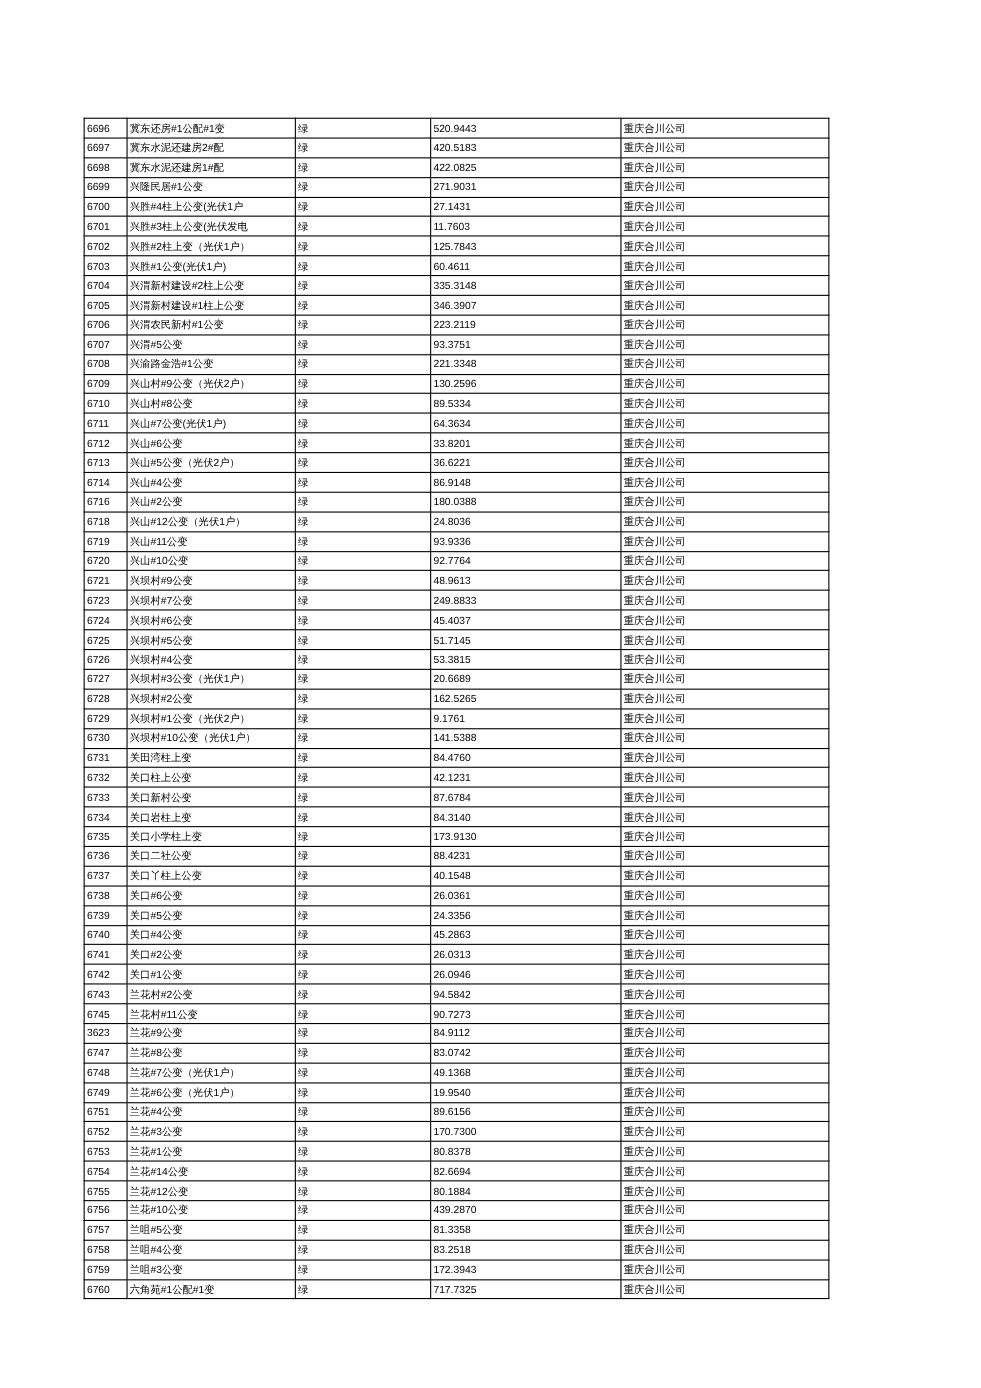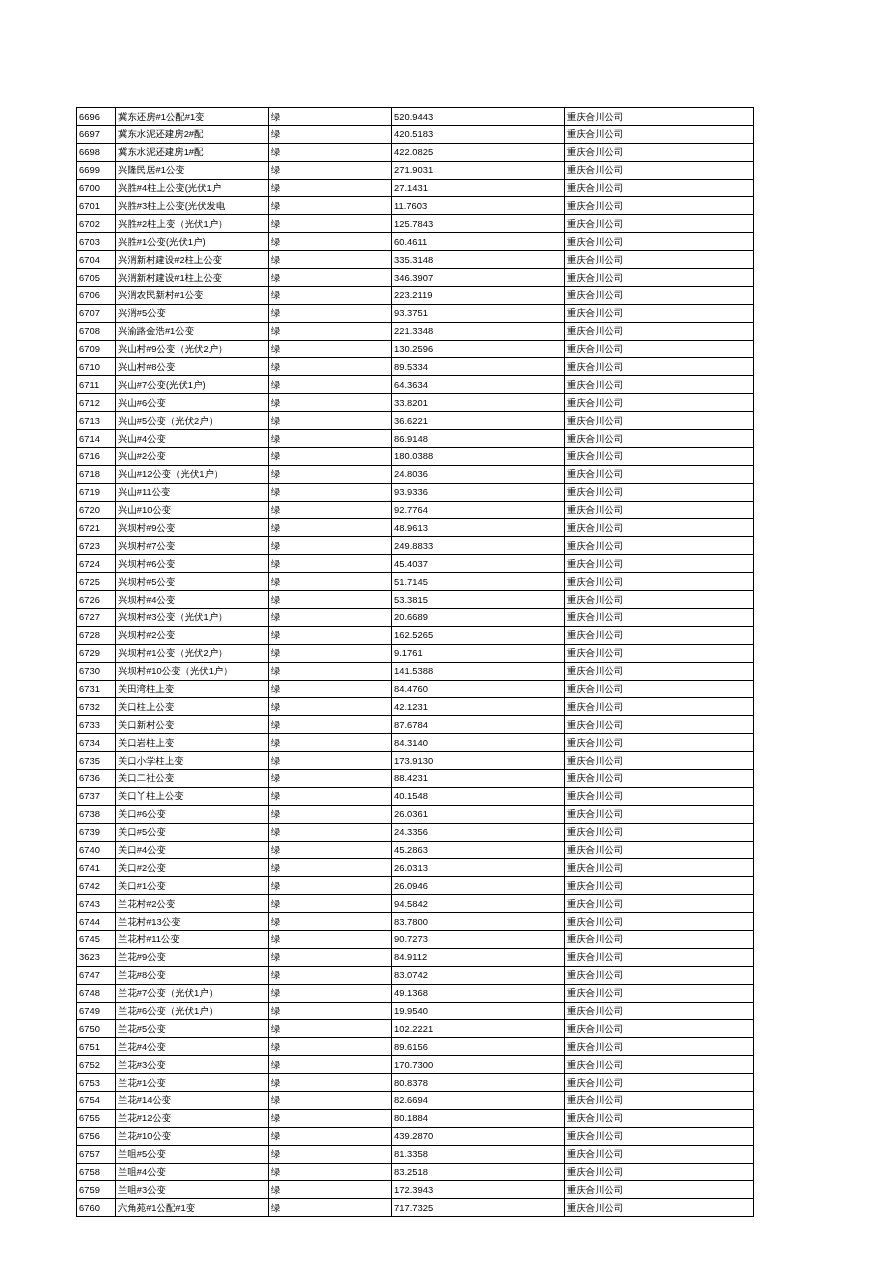--- a/index.html
+++ b/index.html
@@ -357,27 +357,20 @@
           <td class="c-org">重庆合川公司</td>
         </tr>
         <tr>
           <td class="c-id">6743</td>
           <td class="c-name">兰花村#2公变</td>
           <td class="c-color">绿</td>
           <td class="c-value">94.5842</td>
           <td class="c-org">重庆合川公司</td>
         </tr>
         <tr>
-          <td class="c-id">6744</td>
-          <td class="c-name">兰花村#13公变</td>
-          <td class="c-color">绿</td>
-          <td class="c-value">83.7800</td>
-          <td class="c-org">重庆合川公司</td>
-        </tr>
-        <tr>
           <td class="c-id">6745</td>
           <td class="c-name">兰花村#11公变</td>
           <td class="c-color">绿</td>
           <td class="c-value">90.7273</td>
           <td class="c-org">重庆合川公司</td>
         </tr>
         <tr>
           <td class="c-id">3623</td>
           <td class="c-name">兰花#9公变</td>
           <td class="c-color">绿</td>
@@ -396,27 +389,20 @@
           <td class="c-name">兰花#7公变（光伏1户）</td>
           <td class="c-color">绿</td>
           <td class="c-value">49.1368</td>
           <td class="c-org">重庆合川公司</td>
         </tr>
         <tr>
           <td class="c-id">6749</td>
           <td class="c-name">兰花#6公变（光伏1户）</td>
           <td class="c-color">绿</td>
           <td class="c-value">19.9540</td>
-          <td class="c-org">重庆合川公司</td>
-        </tr>
-        <tr>
-          <td class="c-id">6750</td>
-          <td class="c-name">兰花#5公变</td>
-          <td class="c-color">绿</td>
-          <td class="c-value">102.2221</td>
           <td class="c-org">重庆合川公司</td>
         </tr>
         <tr>
           <td class="c-id">6751</td>
           <td class="c-name">兰花#4公变</td>
           <td class="c-color">绿</td>
           <td class="c-value">89.6156</td>
           <td class="c-org">重庆合川公司</td>
         </tr>
         <tr>

